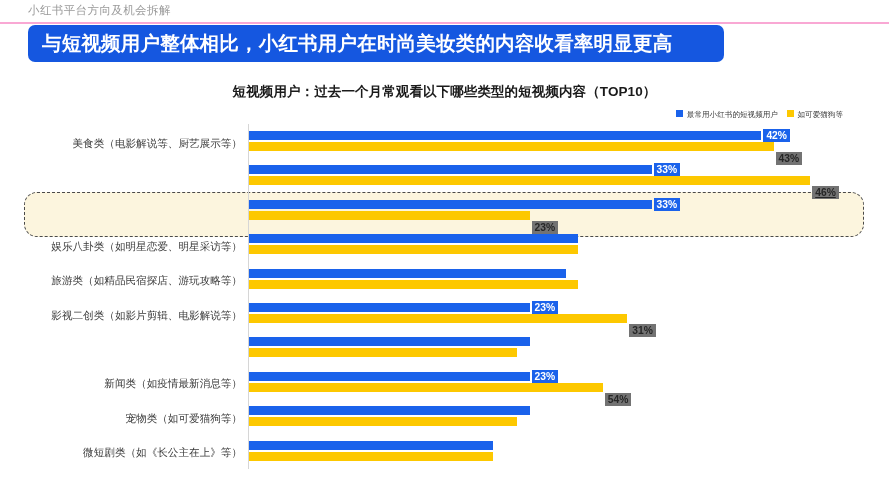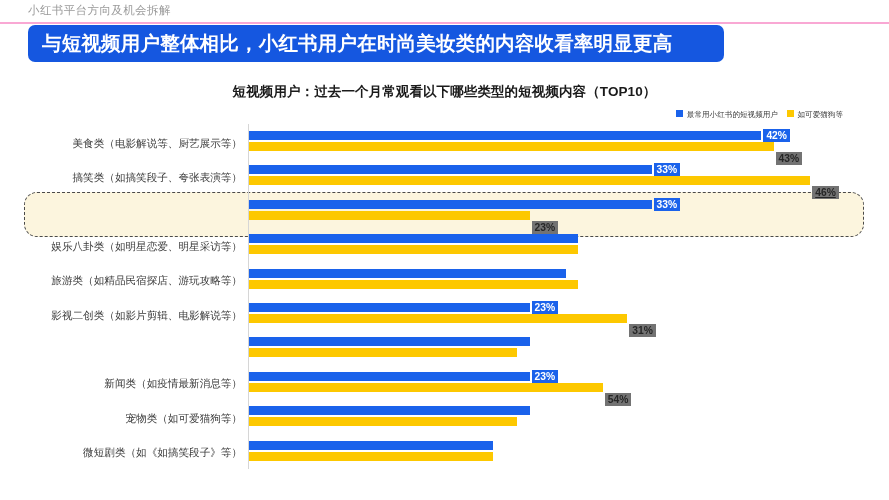--- a/index.html
+++ b/index.html
@@ -214,21 +214,20 @@
       <div class="chart-row" style="top: 2px;">
         <div class="row-label">美食类（电影解说等、厨艺展示等）</div>
         <div class="bars-wrap">
           <div class="bar bar-primary" style="width: 512.4px; background: rgb(26, 98, 235);"></div>
           <div class="bar-value value-primary" style="left: 514.4px;">42%</div>
           <div class="bar bar-secondary" style="width: 524.6px; background: rgb(253, 200, 0);"></div>
           <div class="bar-value value-secondary" style="left: 526.6px;">43%</div>
         </div>
       </div>
       <div class="chart-row" style="top: 36.4px;">
-        <div class="row-label">搞笑类（如搞笑段子、夸张表演等）</div>
         <div class="bars-wrap">
           <div class="bar bar-primary" style="width: 402.6px; background: rgb(26, 98, 235);"></div>
           <div class="bar-value value-primary" style="left: 404.6px;">33%</div>
           <div class="bar bar-secondary" style="width: 561.2px; background: rgb(253, 200, 0);"></div>
           <div class="bar-value value-secondary" style="left: 563.2px; text-decoration: underline;">46%</div>
         </div>
       </div>
       <div class="chart-row" style="top: 70.8px;">
         <div class="bars-wrap">
           <div class="bar bar-primary" style="width: 402.6px; background: rgb(26, 98, 235);"></div>
@@ -276,20 +275,20 @@
         </div>
       </div>
       <div class="chart-row" style="top: 277.2px;">
         <div class="row-label">宠物类（如可爱猫狗等）</div>
         <div class="bars-wrap">
           <div class="bar bar-primary" style="width: 280.6px; background: rgb(26, 98, 235);"></div>
           <div class="bar bar-secondary" style="width: 268.4px; background: rgb(253, 200, 0);"></div>
         </div>
       </div>
       <div class="chart-row" style="top: 311.6px;">
-        <div class="row-label">微短剧类（如《如搞笑段子》等）</div>
+        <div class="row-label">微短剧类（如《长公主在上》等）</div>
         <div class="bars-wrap">
           <div class="bar bar-primary" style="width: 244px; background: rgb(26, 98, 235);"></div>
           <div class="bar bar-secondary" style="width: 244px; background: rgb(253, 200, 0);"></div>
         </div>
       </div>
     </div>
 </div>
 
 </body></html>

